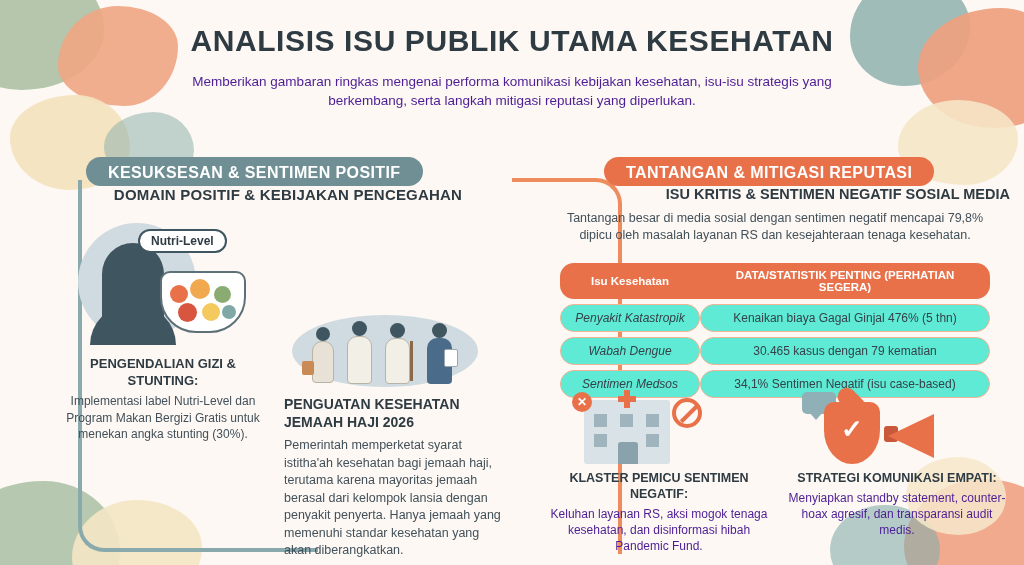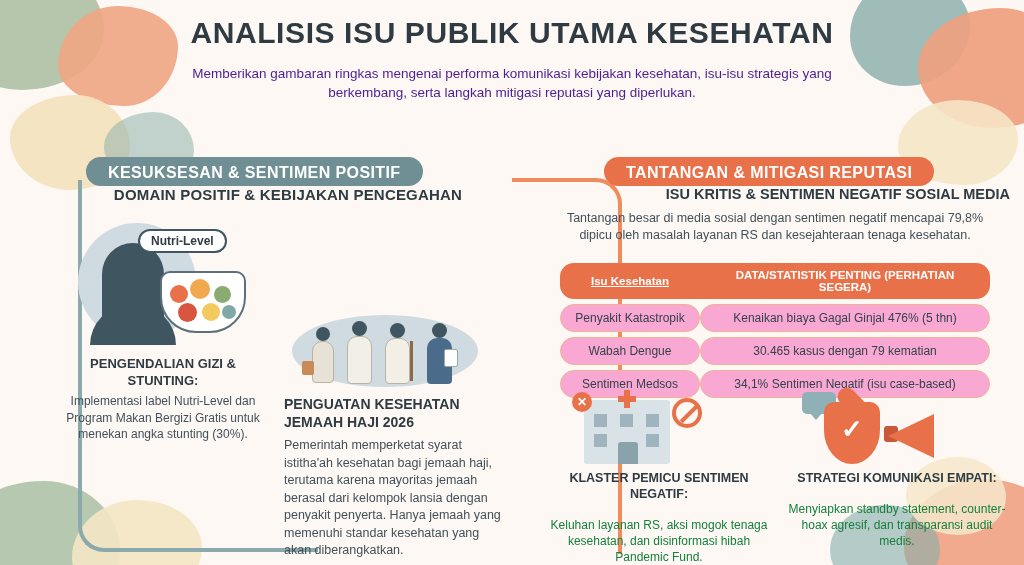--- a/index.html
+++ b/index.html
@@ -76,21 +76,21 @@
   .blob-br-cream {
     right: 18px; bottom: 30px; width: 100px; height: 78px;
     background: #f6e8ca; opacity: .85;
     border-radius: 52% 48% 48% 52% / 50% 52% 48% 50%;
   }
 
   
   .header { position: absolute; left: 0; top: 14px; width: 1024px; text-align: center; z-index: 4; }
   .title-l1, .title-l2 {
     color: #2f3b43; font-weight: bold; letter-spacing: .6px;
-    font-size: 30px; line-height: 38px;
+    font-size: 30px; line-height: 38px; margin-top: 8px;
   }
   .subtitle {
     margin: 12px auto 0; width: 660px;
     color: #4c1d95; font-size: 13.5px; line-height: 19px;
   }
 
   
   .band {
     position: absolute; z-index: 5;
     color: #ffffff; font-weight: bold; font-size: 16px;
@@ -186,37 +186,37 @@
   .col-right { position: absolute; left: 540px; top: 186px; width: 470px; z-index: 3; }
   .h-sub-r { text-align: right; color: #2f3b43; font-weight: bold; font-size: 14.5px; }
   .p-sub-r { margin: 8px auto 0; width: 440px; text-align: center; color: #41505a; font-size: 12.5px; line-height: 17px; }
 
   
   .tbl { margin: 14px auto 0; width: 430px; border-collapse: separate; border-spacing: 0 5px; }
   .tbl th {
     font-size: 11.5px; font-weight: bold; color: #ffffff; background: #e8714a;
     padding: 6px 8px; text-align: center;
   }
-  .tbl th:first-child { border-radius: 14px 0 0 14px; width: 140px; text-decoration: underline; }
+  .tbl th:first-child { border-radius: 14px 0 0 14px; width: 140px; }
   .tbl th:last-child  { border-radius: 0 14px 14px 0; }
   .tbl td {
     font-size: 12px; color: #35424a; padding: 6px 8px; text-align: center;
-    background: #f9a8d4; border: 1.5px solid #f0b393;
+    background: #5eead4; border: 1.5px solid #f0b393;
   }
   .tbl td:first-child {
-    background: #f9a8d4; border-radius: 14px; border-color: #f0b393; width: 140px;
+    background: #5eead4; border-radius: 14px; border-color: #f0b393; width: 140px; font-style: italic;
   }
   .tbl td:last-child { border-radius: 14px; }
 
   
   .bottom-row { position: absolute; left: 540px; top: 396px; width: 476px; display: flex; z-index: 3; }
   .bcol { width: 238px; text-align: center; padding: 0 10px; }
   .bicons { height: 74px; position: relative; }
   .b-title { color: #2f3b43; font-weight: bold; font-size: 12.5px; line-height: 16px; }
-  .b-text { margin-top: 15px; color: #15803d; font-size: 12px; line-height: 16px; }
+  .b-text { margin-top: 4px; color: #4c1d95; font-size: 12px; line-height: 16px; }
 
   
   .hosp { position: absolute; left: 34px; top: 4px; width: 86px; height: 64px; background: #d9e2e6; border-radius: 3px; }
   .hosp .roofcross { position: absolute; left: 34px; top: -10px; width: 18px; height: 18px; }
   .hosp .roofcross::before, .hosp .roofcross::after {
     content: ""; position: absolute; background: #e8714a;
   }
   .hosp .roofcross::before { left: 6px; top: 0; width: 6px; height: 18px; }
   .hosp .roofcross::after  { left: 0; top: 6px; width: 18px; height: 6px; }
   .hwin { position: absolute; width: 13px; height: 13px; background: #9fb4bd; }

